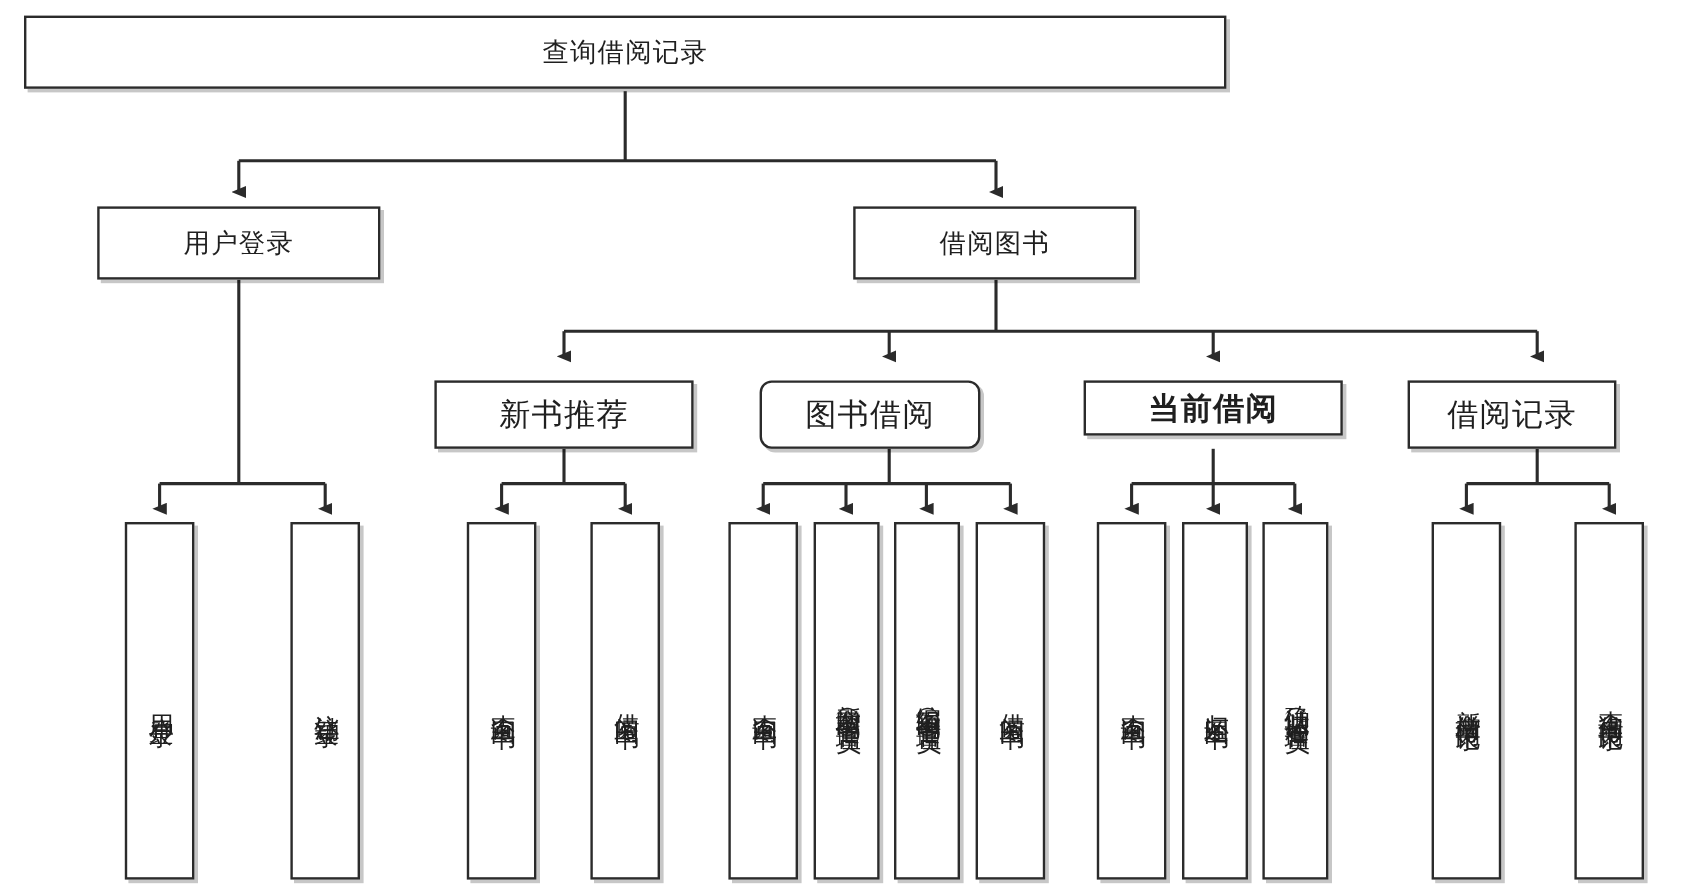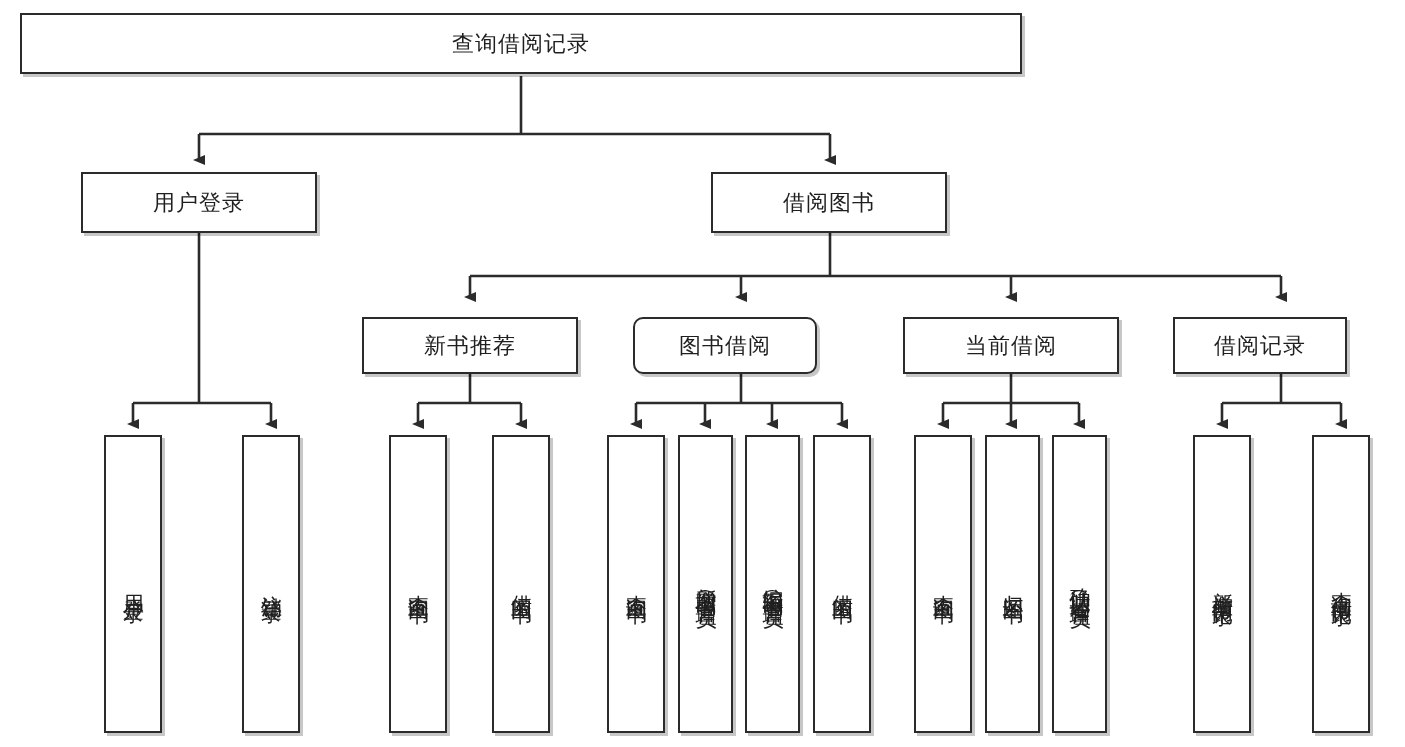--- a/index.html
+++ b/index.html
@@ -48,21 +48,21 @@
   
   .node.vertical .node-label {
     writing-mode: vertical-rl;
     text-orientation: upright;
     white-space: nowrap;
     letter-spacing: 3px;
     font-size: 21px;
   }
   .node.root .node-label { font-size: 22px; }
   .node.lvl2 .node-label { font-size: 22px; }
-  .node.lvl3 .node-label { font-size: 22px; }
+  .node.lvl3 .node-label { font-size: 26px; }
 
   #watermark {
     position: absolute;
     right: 10px;
     bottom: 6px;
     font-size: 17px;
     color: #b9b9b9;
     letter-spacing: 0.5px;
     white-space: nowrap;
   }
@@ -135,21 +135,21 @@
   </div>
 
   <div class="node lvl3" style="left:362px; top:317px; width:216px; height:57px;">
     <span class="node-label">新书推荐</span>
   </div>
 
   <div class="node lvl3" style="left:633px; top:317px; width:184px; height:57px;border-radius:10px;">
     <span class="node-label">图书借阅</span>
   </div>
 
-  <div class="node lvl3" style="left:903px; top:317px; width:216px; height:57px;">
+  <div class="node lvl3" style="left:903px; top:317px; width:216px; height:46px;font-weight:bold;">
     <span class="node-label">当前借阅</span>
   </div>
 
   <div class="node lvl3" style="left:1173px; top:317px; width:174px; height:57px;">
     <span class="node-label">借阅记录</span>
   </div>
 
   <div class="node vertical" style="left:104px; top:435px; width:58px; height:298px;">
     <span class="node-label">用户登录</span>
   </div>

